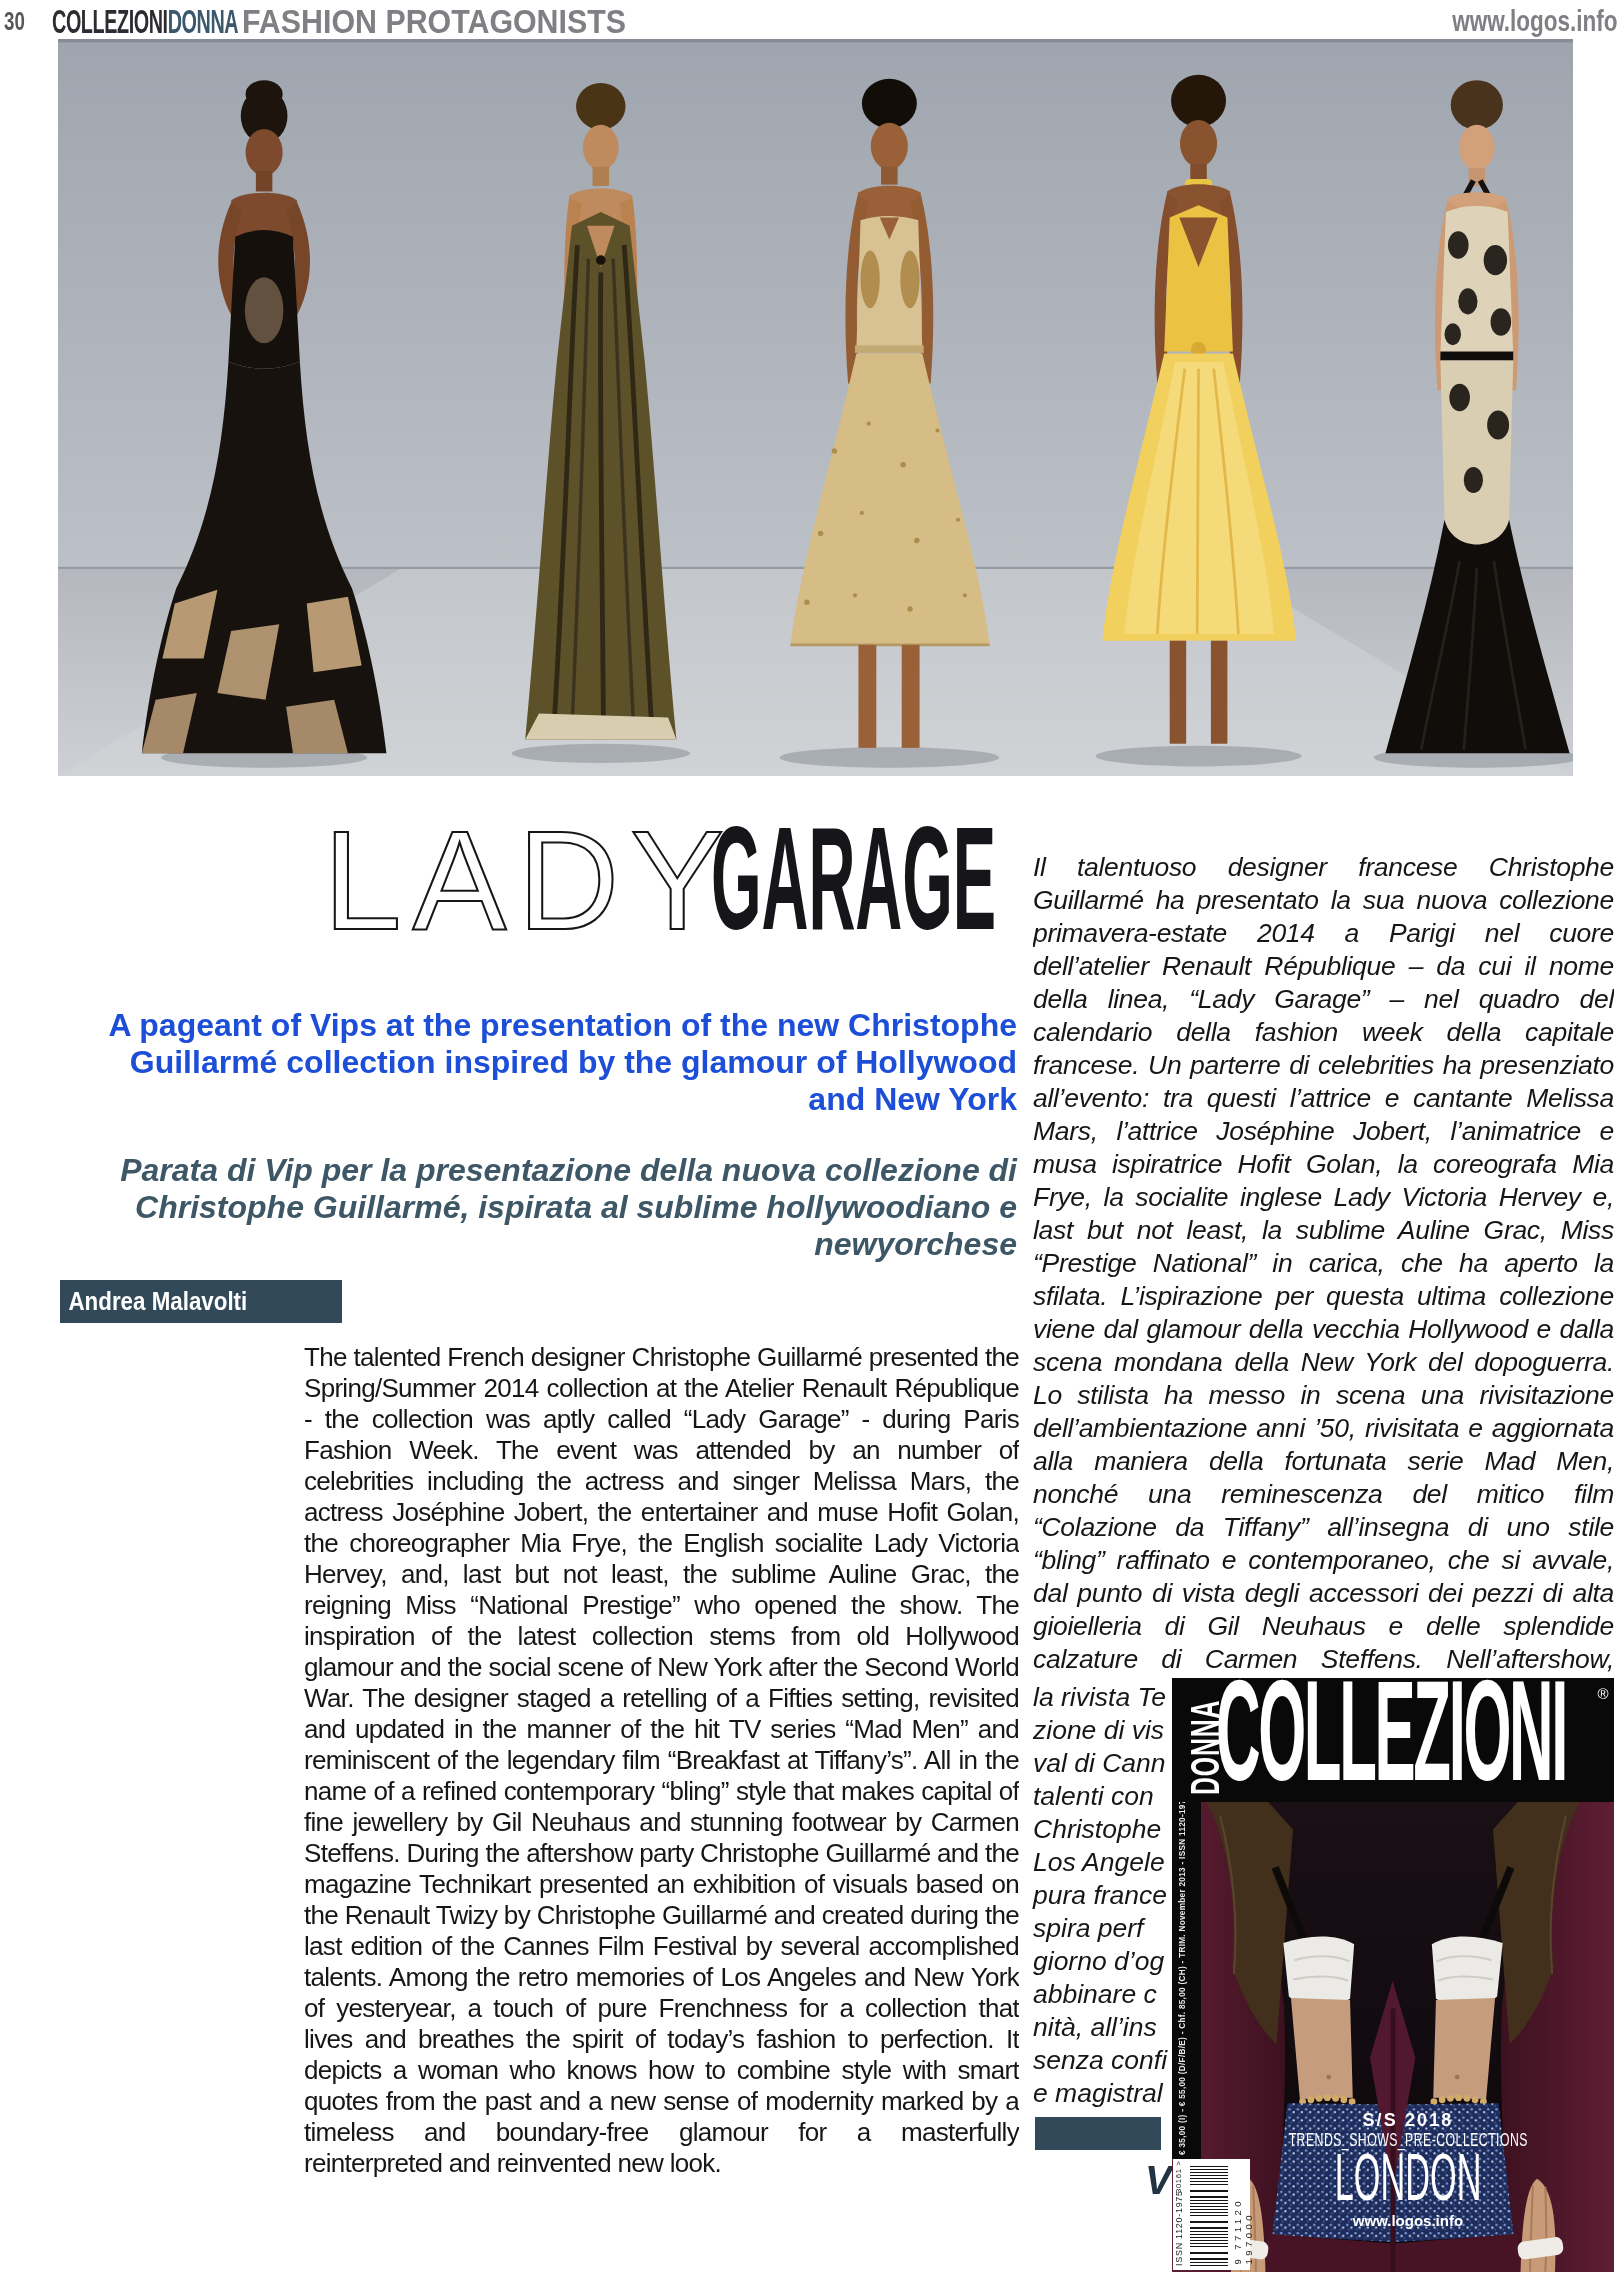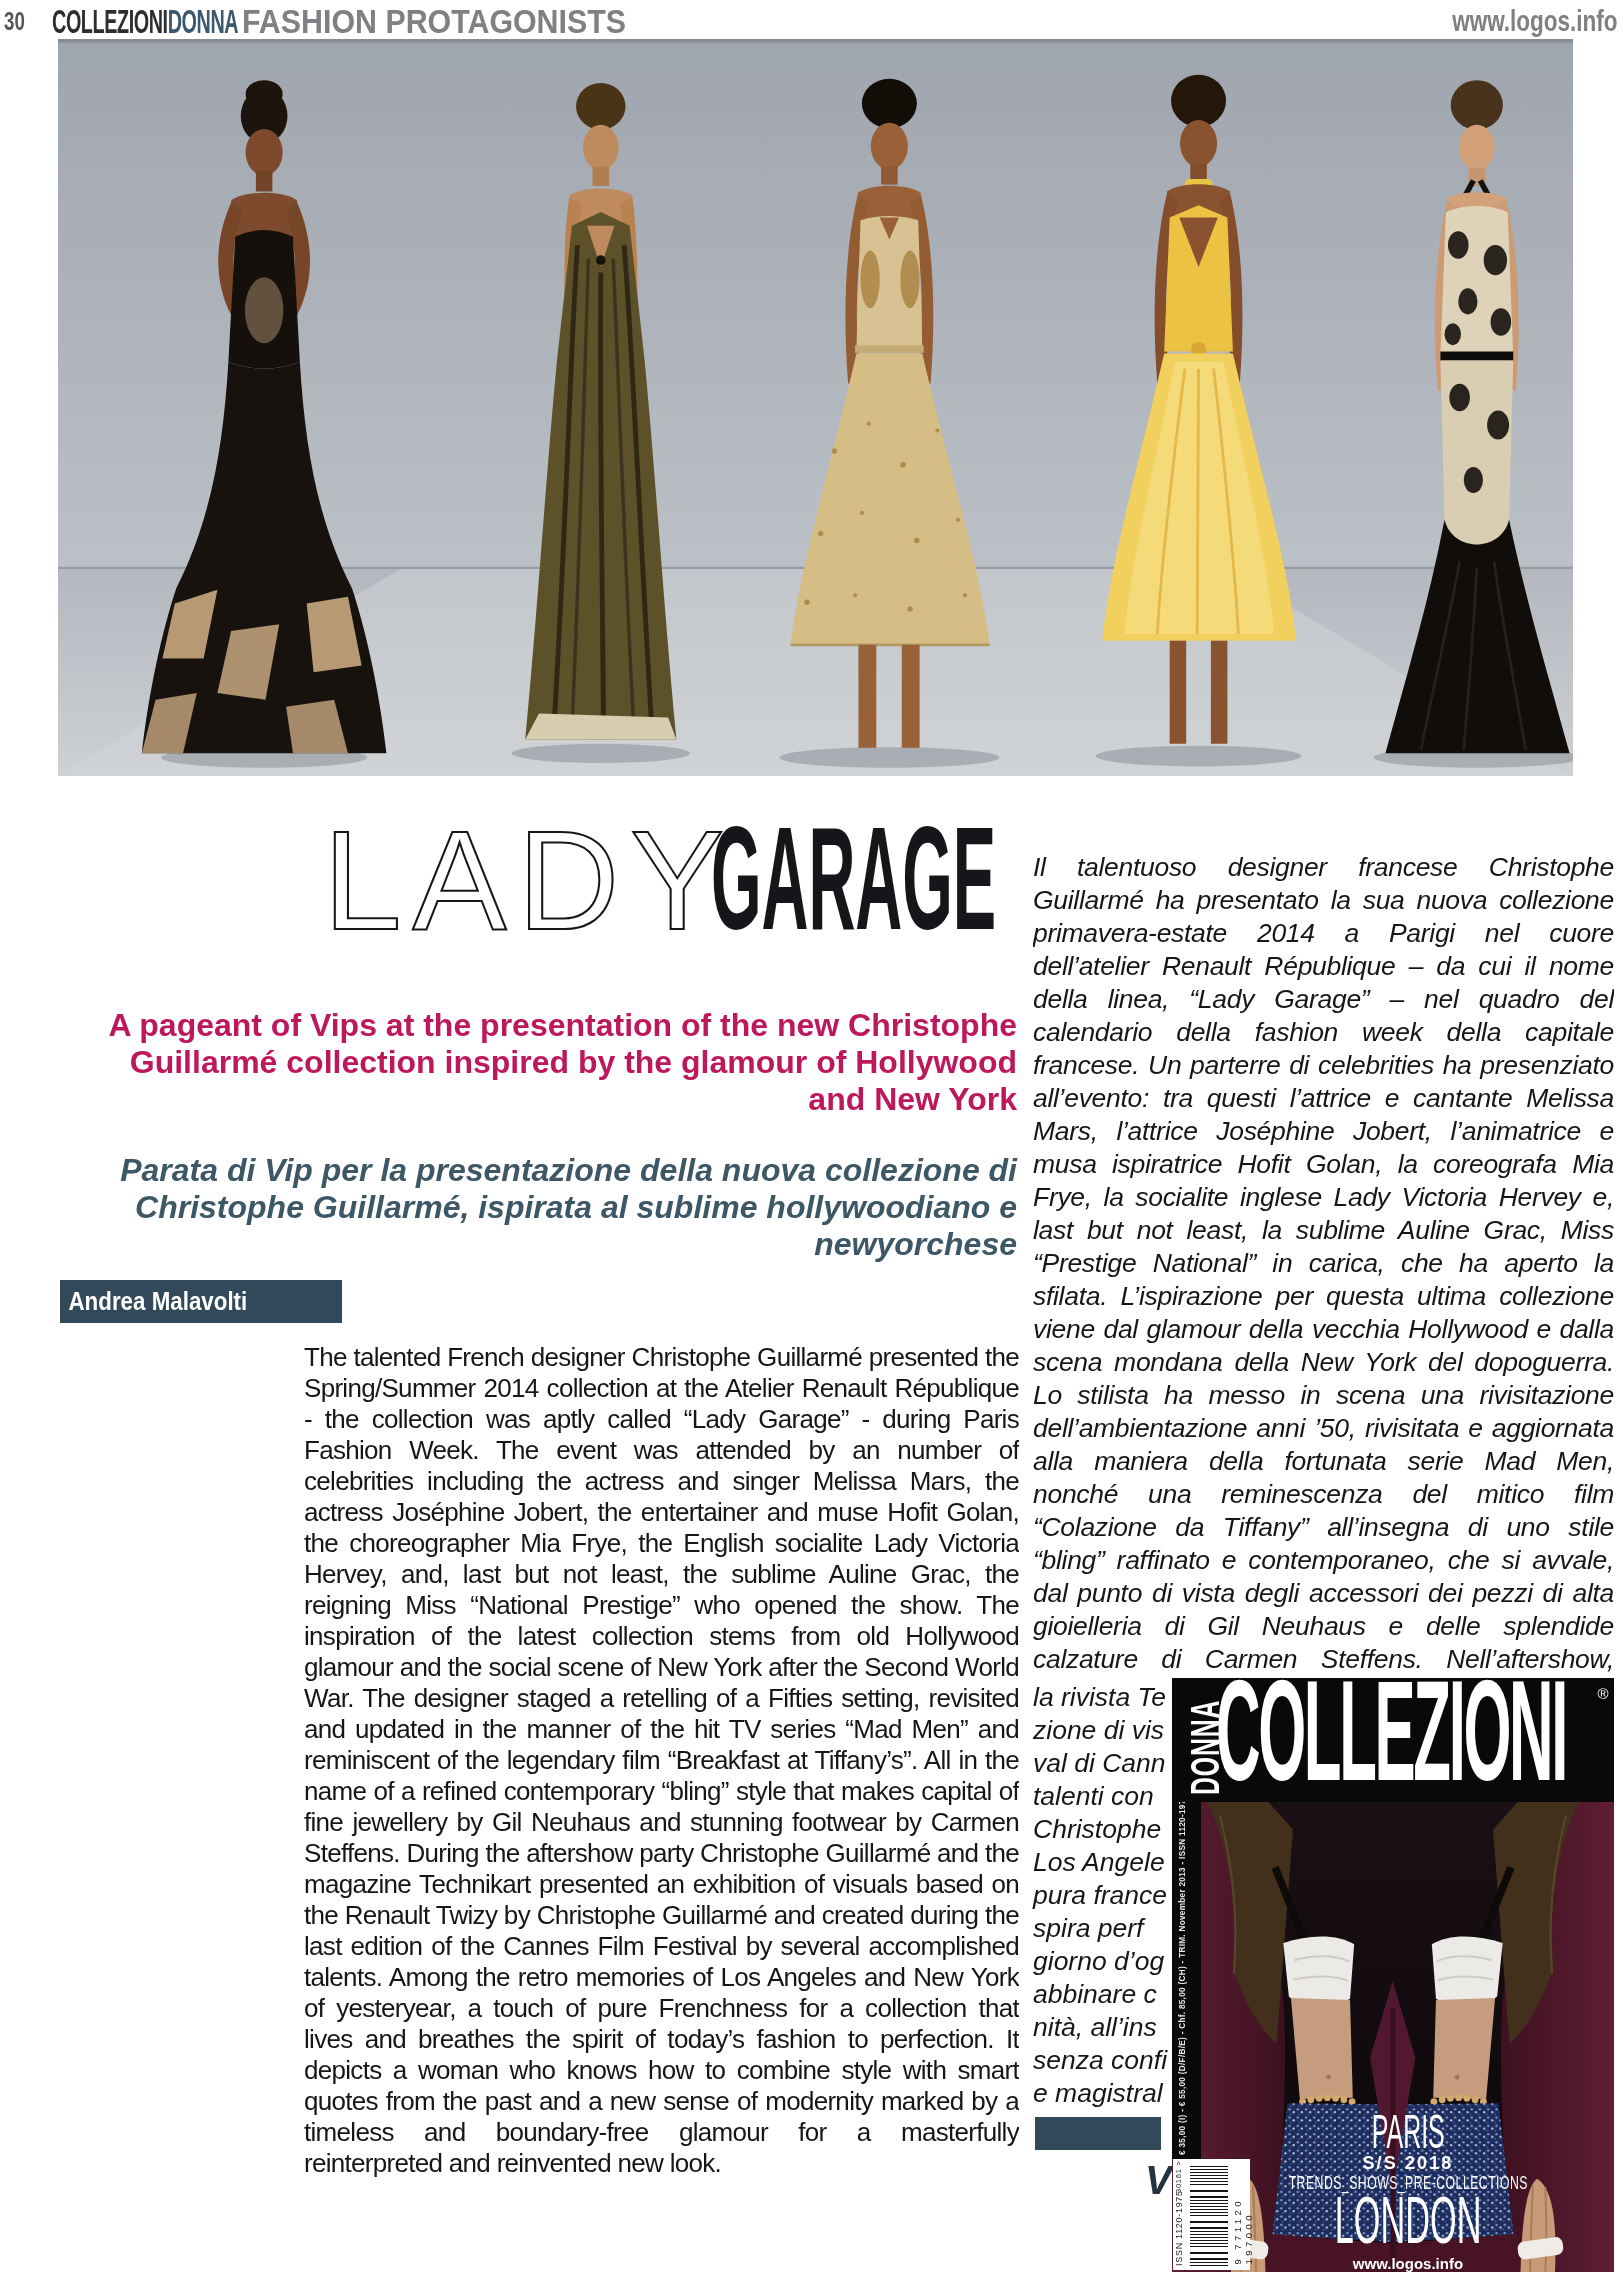--- a/index.html
+++ b/index.html
@@ -20,21 +20,21 @@
                transform:scaleX(.75);transform-origin:100% 0;white-space:nowrap;}
 
   
   .runway{left:58px;top:39px;width:1515px;height:737px;overflow:hidden;}
   .runway svg{display:block;width:1515px;height:737px;}
 
   
   .title-wrap{left:139px;top:819px;width:873px;height:131px;}
 
   
-  .sub-en{left:88px;top:1007px;width:929px;text-align:right;color:#be185d;
+  .sub-en{left:88px;top:1007px;width:929px;text-align:right;color:#1d4ed8;
           font-size:32px;line-height:37px;font-weight:bold;}
   .sub-it{left:88px;top:1152px;width:929px;text-align:right;color:#3d5766;
           font-size:32px;line-height:37px;font-weight:bold;font-style:italic;}
 
   
   .author-badge{left:60px;top:1280px;width:282px;height:43px;background:#32495a;color:#fff;}
   .author-badge span{display:inline-block;font-size:25.4px;font-weight:bold;line-height:43px;
                      padding-left:9.6px;transform:scaleX(.88);transform-origin:0 0;white-space:nowrap;}
 
   
@@ -338,23 +338,20 @@
     <div class="cover-barcode">
       <div class="bc-rot">
         <div class="bc-issn">ISSN 1120-1975</div>
         <div class="bc-code">30161 &gt;</div>
         <div class="bc-bars"></div>
         <div class="bc-num">9 771120 197000</div>
       </div>
     </div>
 
     <div class="cover-bottom">
-      <div class="cb-paris">
-        <span>PARIS</span>
-      </div>
       <div class="cb-season">S/S 2018</div>
       <div class="cb-tagline">
         <span>TRENDS_SHOWS_PRE-COLLECTIONS</span>
       </div>
       <div class="cb-london">
         <span>LONDON</span>
       </div>
       <div class="cb-site">www.logos.info</div>
     </div>
 

